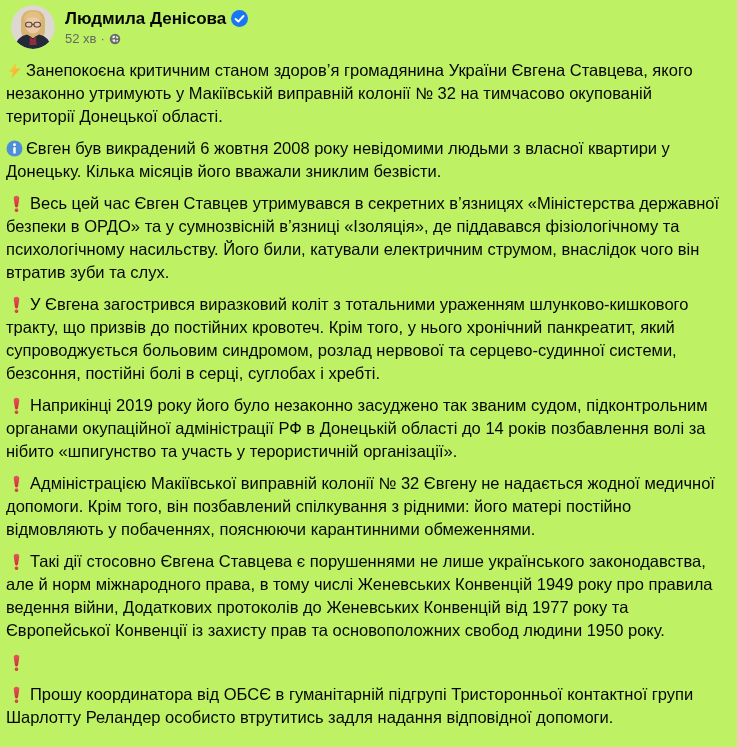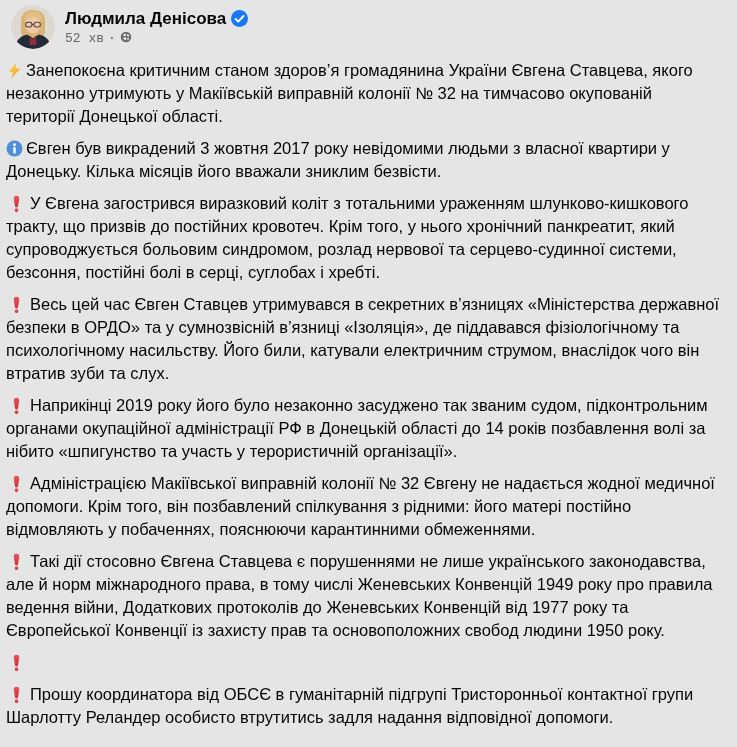--- a/index.html
+++ b/index.html
@@ -1,28 +1,28 @@
 <!DOCTYPE html>
 <html><head>
 <meta charset="utf-8">
 <style>
   html,body{margin:0;padding:0;}
   body{
     width:737px;height:747px;overflow:hidden;background:#ffffff;
     font-family:"Liberation Sans", sans-serif;color:#050505;
   }
-  .post{width:737px;height:747px;background:#e5e5e5;}
+  .post{width:737px;height:747px;background:#bef264;}
   .post-header{display:flex;align-items:center;gap:10px;padding:5px 16px 2px 11px;}
   .avatar{width:44px;height:44px;border-radius:50%;overflow:hidden;flex:0 0 44px;cursor:pointer;}
   .avatar svg{display:block;}
   .header-text{display:flex;flex-direction:column;justify-content:center;}
   .name-row{display:flex;align-items:center;gap:5px;font-size:17px;font-weight:700;color:#050505;line-height:21px;}
   .name-row .author{cursor:pointer;}
   .badge{width:17px;height:17px;display:inline-flex;}
-  .meta-row{display:flex;gap:4px;font-size:13px;color:#65676b;line-height:16px;margin-top:2px;font-family:Liberation Mono, monospace;}
+  .meta-row{display:flex;align-items:center;gap:4px;font-size:13px;color:#65676b;line-height:16px;margin-top:2px;}
   .meta-row .ts{cursor:pointer;}
   .globe{width:12px;height:12px;display:inline-flex;opacity:.95;}
   .post-content{padding:8px 14px 0 6px;font-size:16.5px;line-height:23px;color:#050505;}
   .para{margin:0 0 9px 0;}
   .p-icon{display:inline-flex;width:17px;height:17px;vertical-align:-2.5px;margin-right:3px;justify-content:center;}
   .p-icon[data-name="red-exclamation-icon"]{margin-left:4px;margin-right:7px;width:13px;}
   .p-icon svg{display:block;width:100%;height:100%;}
 </style>
 </head>
 <body>
@@ -88,47 +88,47 @@
             <path d="M9.8 0.4 L2.4 9.3 L6.5 9.4 L5.0 15.6 L13.6 6.2 L8.7 6.1 Z" fill="url(#lg1)"></path>
           </svg>
         </span><span class="p-text">Занепокоєна критичним станом здоров’я громадянина України Євгена Ставцева, якого незаконно утримують у Макіївській виправній колонії № 32 на тимчасово окупованій території Донецької області.</span></p>
 
   <p class="para" data-name="post-paragraph"><span class="p-icon" data-name="info-icon">
           <svg viewBox="0 0 16 16" xmlns="http://www.w3.org/2000/svg">
             <circle cx="8" cy="8" r="7.5" fill="#4e8fd7"></circle>
             <circle cx="8" cy="4.5" r="1.35" fill="#ffffff"></circle>
             <rect x="6.85" y="6.6" width="2.3" height="6.2" rx="1.15" fill="#ffffff"></rect>
           </svg>
-        </span><span class="p-text">Євген був викрадений 3 жовтня 2017 року невідомими людьми з власної квартири у Донецьку. Кілька місяців його вважали зниклим безвісти.</span></p>
+        </span><span class="p-text">Євген був викрадений 6 жовтня 2008 року невідомими людьми з власної квартири у Донецьку. Кілька місяців його вважали зниклим безвісти.</span></p>
+
+  <p class="para" data-name="post-paragraph"><span class="p-icon" data-name="red-exclamation-icon">
+          <svg viewBox="0 0 12 16" xmlns="http://www.w3.org/2000/svg">
+            <defs>
+              <linearGradient id="rg1" x1="0" y1="0" x2="0" y2="1">
+                <stop offset="0" stop-color="#e8575c"></stop>
+                <stop offset="1" stop-color="#cf2e35"></stop>
+              </linearGradient>
+            </defs>
+            <path d="M6 0.7 C7.7 0.7 8.8 1.9 8.6 3.5 L7.5 10.1 C7.36 11.1 6.8 11.7 6 11.7 C5.2 11.7 4.64 11.1 4.5 10.1 L3.4 3.5 C3.2 1.9 4.3 0.7 6 0.7 Z" fill="url(#rg1)"></path>
+            <circle cx="6" cy="14.2" r="1.75" fill="url(#rg1)"></circle>
+          </svg>
+        </span><span class="p-text">Весь цей час Євген Ставцев утримувався в секретних в’язницях «Міністерства державної безпеки в ОРДО» та у сумнозвісній в’язниці «Ізоляція», де піддавався фізіологічному та психологічному насильству. Його били, катували електричним струмом, внаслідок чого він втратив зуби та слух.</span></p>
 
   <p class="para" data-name="post-paragraph"><span class="p-icon" data-name="red-exclamation-icon">
           <svg viewBox="0 0 12 16" xmlns="http://www.w3.org/2000/svg">
             <defs>
               <linearGradient id="rg1" x1="0" y1="0" x2="0" y2="1">
                 <stop offset="0" stop-color="#e8575c"></stop>
                 <stop offset="1" stop-color="#cf2e35"></stop>
               </linearGradient>
             </defs>
             <path d="M6 0.7 C7.7 0.7 8.8 1.9 8.6 3.5 L7.5 10.1 C7.36 11.1 6.8 11.7 6 11.7 C5.2 11.7 4.64 11.1 4.5 10.1 L3.4 3.5 C3.2 1.9 4.3 0.7 6 0.7 Z" fill="url(#rg1)"></path>
             <circle cx="6" cy="14.2" r="1.75" fill="url(#rg1)"></circle>
           </svg>
         </span><span class="p-text">У Євгена загострився виразковий коліт з тотальними ураженням шлунково-кишкового тракту, що призвів до постійних кровотеч. Крім того, у нього хронічний панкреатит, який супроводжується больовим синдромом, розлад нервової та серцево-судинної системи, безсоння, постійні болі в серці, суглобах і хребті.</span></p>
-
-  <p class="para" data-name="post-paragraph"><span class="p-icon" data-name="red-exclamation-icon">
-          <svg viewBox="0 0 12 16" xmlns="http://www.w3.org/2000/svg">
-            <defs>
-              <linearGradient id="rg1" x1="0" y1="0" x2="0" y2="1">
-                <stop offset="0" stop-color="#e8575c"></stop>
-                <stop offset="1" stop-color="#cf2e35"></stop>
-              </linearGradient>
-            </defs>
-            <path d="M6 0.7 C7.7 0.7 8.8 1.9 8.6 3.5 L7.5 10.1 C7.36 11.1 6.8 11.7 6 11.7 C5.2 11.7 4.64 11.1 4.5 10.1 L3.4 3.5 C3.2 1.9 4.3 0.7 6 0.7 Z" fill="url(#rg1)"></path>
-            <circle cx="6" cy="14.2" r="1.75" fill="url(#rg1)"></circle>
-          </svg>
-        </span><span class="p-text">Весь цей час Євген Ставцев утримувався в секретних в’язницях «Міністерства державної безпеки в ОРДО» та у сумнозвісній в’язниці «Ізоляція», де піддавався фізіологічному та психологічному насильству. Його били, катували електричним струмом, внаслідок чого він втратив зуби та слух.</span></p>
 
   <p class="para" data-name="post-paragraph"><span class="p-icon" data-name="red-exclamation-icon">
           <svg viewBox="0 0 12 16" xmlns="http://www.w3.org/2000/svg">
             <defs>
               <linearGradient id="rg1" x1="0" y1="0" x2="0" y2="1">
                 <stop offset="0" stop-color="#e8575c"></stop>
                 <stop offset="1" stop-color="#cf2e35"></stop>
               </linearGradient>
             </defs>
             <path d="M6 0.7 C7.7 0.7 8.8 1.9 8.6 3.5 L7.5 10.1 C7.36 11.1 6.8 11.7 6 11.7 C5.2 11.7 4.64 11.1 4.5 10.1 L3.4 3.5 C3.2 1.9 4.3 0.7 6 0.7 Z" fill="url(#rg1)"></path>

